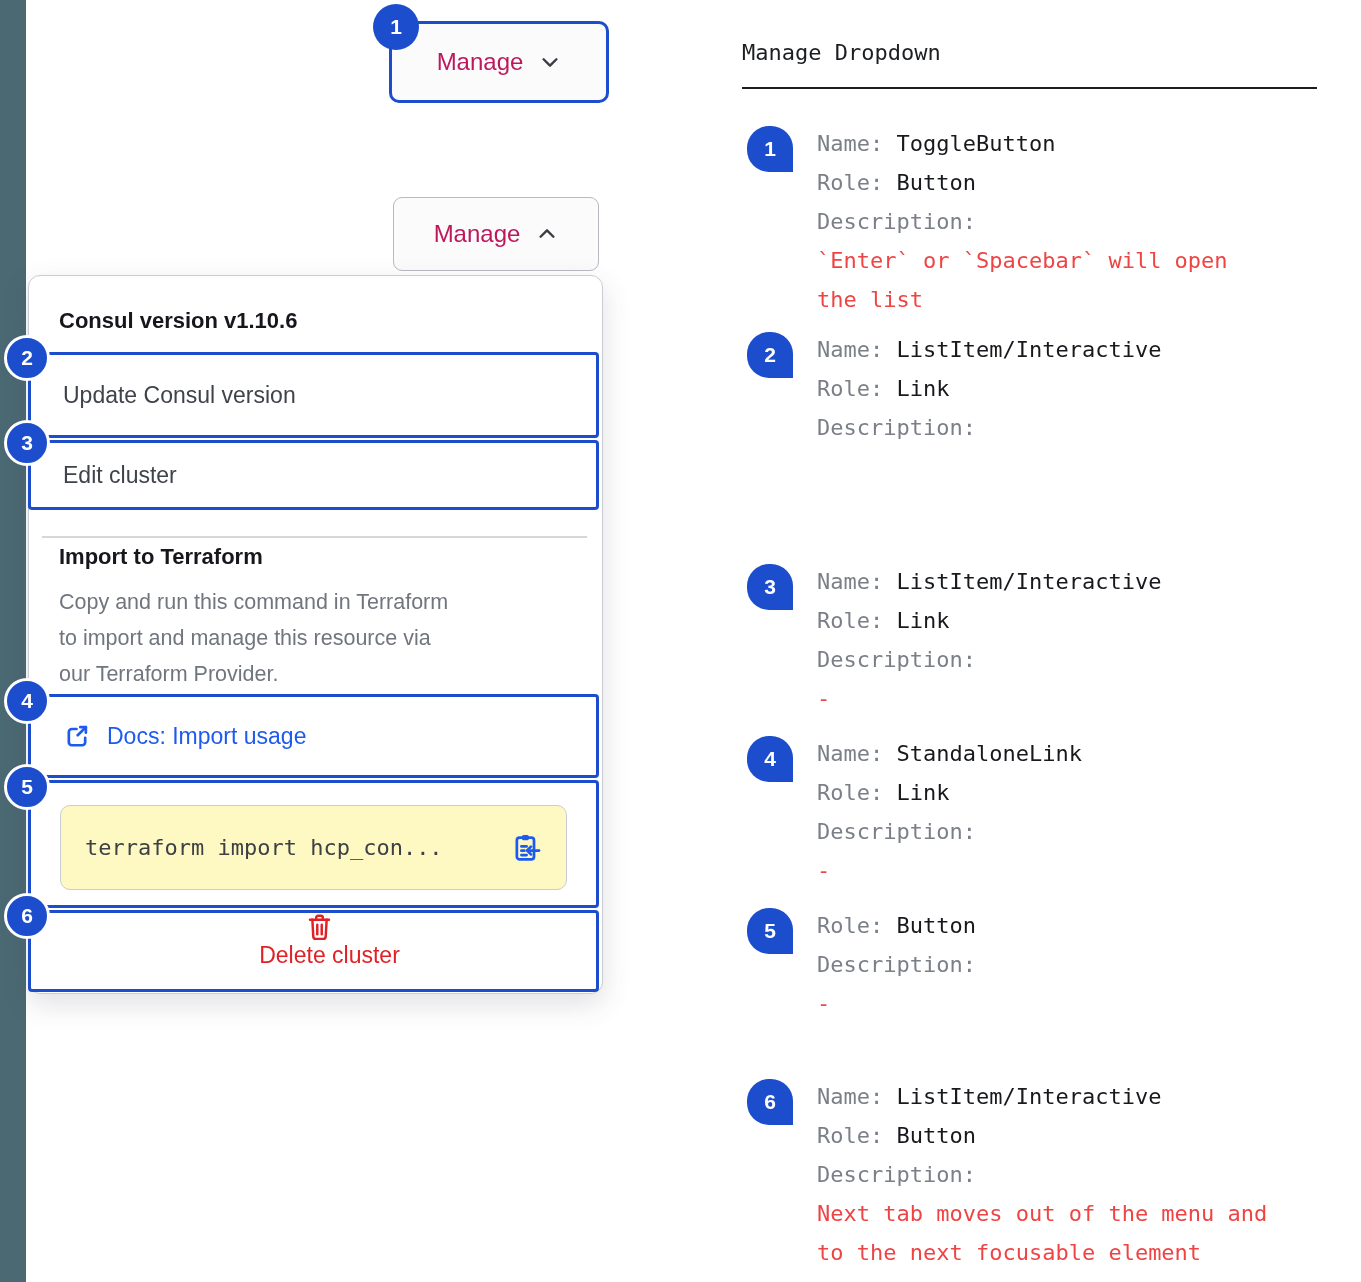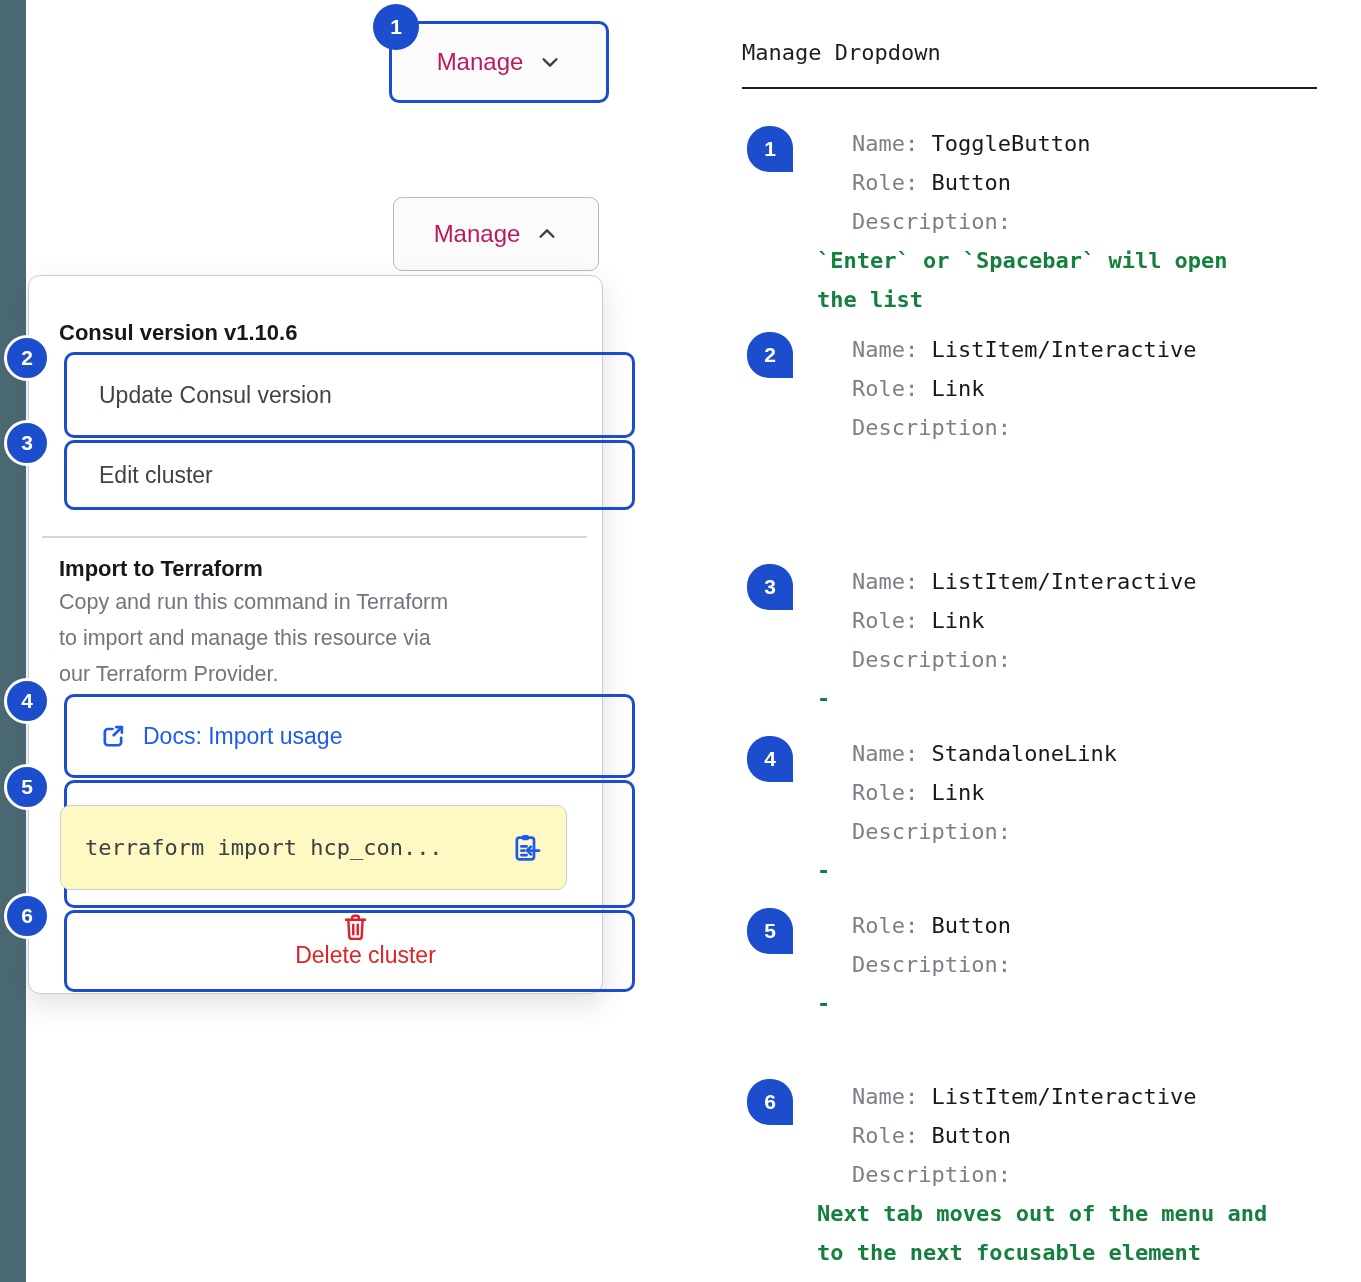--- a/index.html
+++ b/index.html
@@ -22,45 +22,45 @@
   .badge-circle{background:#1b4dcc;border-radius:50%;color:#fff;font-weight:bold;
                 font-size:21px;display:flex;align-items:center;justify-content:center;z-index:30;}
   .ring{border:3px solid #ffffff;}
   .badge-tear{background:#1b4dcc;border-radius:22px 22px 0 22px;color:#fff;font-weight:bold;
               font-size:21px;display:flex;align-items:center;justify-content:center;}
 
   
   #dropdown-panel{left:28px;top:275px;width:573px;height:717px;background:#fff;
                   border:1.5px solid #c9ccd2;border-radius:12px;
                   box-shadow:0 10px 28px rgba(60,65,80,.16);}
-  .menu-outline{left:28px;width:571px;border:3px solid #1b4dcc;border-radius:10px;
+  .menu-outline{left:28px;width:571px;border:3px solid #1b4dcc;border-radius:4px;
                 background:transparent;display:flex;align-items:center;padding-left:32px;
-                box-sizing:border-box;z-index:20;margin-left:36px;}
+                box-sizing:border-box;z-index:20;}
   .menu-label{font-size:23px;color:#3f434a;}
-  .section-header{font-size:22px;font-weight:bold;color:#15171c;margin-top:12px;}
+  .section-header{font-size:22px;font-weight:bold;color:#15171c;}
   .menu-divider{height:1.5px;background:#d5d7da;}
   .muted-par{font-size:21.5px;line-height:36px;color:#70757e;white-space:pre-line;}
   .link-blue{color:#1d5bef;font-size:23px;font-weight:500;}
   .danger-text{color:#e02126;font-size:23px;font-weight:500;}
   #code-field{left:60px;top:805px;width:507px;height:85px;border:1.5px solid #c9ccd2;
               border-radius:10px;background:#fef9c3;display:flex;align-items:center;
               box-sizing:border-box;padding:0 24px;z-index:21;}
   #code-text{font-family:"DejaVu Sans Mono",monospace;font-size:22px;color:#3d4045;flex:1;}
 
   
   #anno-title{left:742px;top:40px;font-family:"DejaVu Sans Mono",monospace;
               font-size:22px;color:#1c1e21;}
   #anno-rule{left:742px;top:87px;width:575px;height:2px;background:#1b1d21;}
   .anno-item{left:747px;width:575px;}
   .anno-badge{left:0;top:2px;width:46px;height:46px;}
   .anno-lines{position:absolute;left:70px;top:0;width:505px;
               font-family:"DejaVu Sans Mono",monospace;font-size:22px;line-height:39px;}
-  .anno-label{color:#7b7f87;margin-left:35px;}
+  .anno-label{color:#7b7f87;}
   .anno-value{color:#17191d;font-weight:500;}
-  .desc-value{white-space:pre-line;color:#15803d;font-weight:700;}
+  .desc-value{white-space:pre-line;color:#ef4444;font-weight:400;}
 
   .icon{display:flex;align-items:center;justify-content:center;}
 </style>
 </head>
 <body>
 
 <div id="stage">
 
   <div id="side-strip" class="abs"></div>
 

